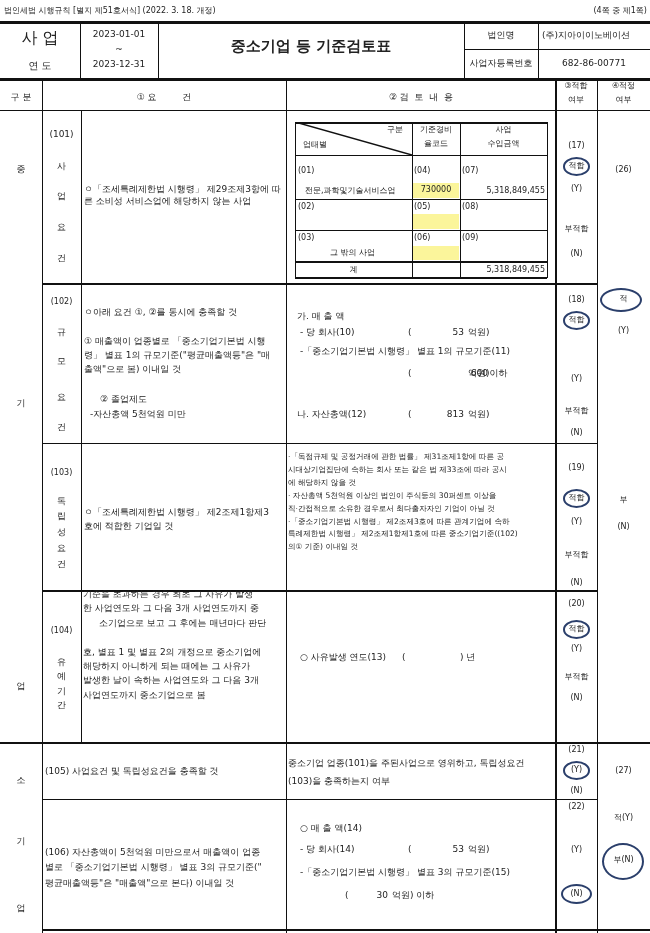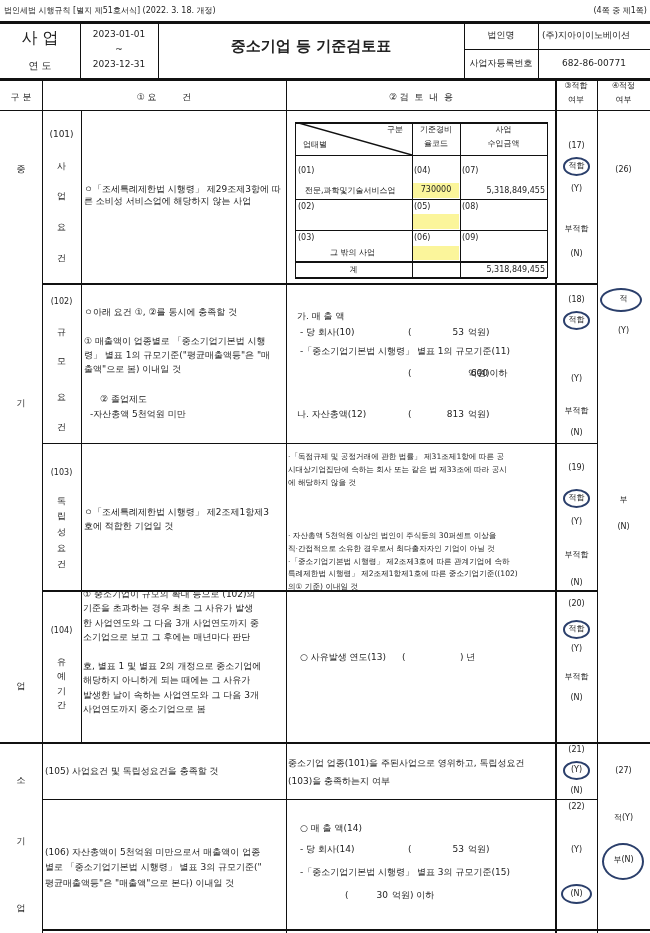--- a/index.html
+++ b/index.html
@@ -169,21 +169,21 @@
   <div class="abs txt center" style="left:42px;top:542px;width:39px;">요</div>
   <div class="abs txt center" style="left:42px;top:558px;width:39px;">건</div>
 
   <div class="abs txt" style="left:84px;top:506px;">ㅇ「조세특례제한법 시행령」 제2조제1항제3</div>
   <div class="abs txt" style="left:84px;top:520px;">호에 적합한 기업일 것</div>
 
   <div class="abs" style="left:288px;top:451px;width:266px;font-size:7.6px;line-height:12.9px;">
     <div class="txt" style="font-size:7.6px;line-height:12.9px;">·「독점규제 및 공정거래에 관한 법률」 제31조제1항에 따른 공</div>
     <div class="txt" style="font-size:7.6px;line-height:12.9px;">시대상기업집단에 속하는 회사 또는 같은 법 제33조에 따라 공시</div>
     <div class="txt" style="font-size:7.6px;line-height:12.9px;">에 해당하지 않을 것</div>
-    <div class="txt" style="font-size:7.6px;line-height:12.9px;margin-top:40px;">· 자산총액 5천억원 이상인 법인이 주식등의 30퍼센트 이상을</div>
+    <div class="txt" style="font-size:7.6px;line-height:12.9px;">· 자산총액 5천억원 이상인 법인이 주식등의 30퍼센트 이상을</div>
     <div class="txt" style="font-size:7.6px;line-height:12.9px;">직·간접적으로 소유한 경우로서 최다출자자인 기업이 아닐 것</div>
     <div class="txt" style="font-size:7.6px;line-height:12.9px;">·「중소기업기본법 시행령」 제2조제3호에 따른 관계기업에 속하</div>
     <div class="txt" style="font-size:7.6px;line-height:12.9px;">특례제한법 시행령」 제2조제1항제1호에 따른 중소기업기준((102)</div>
     <div class="txt" style="font-size:7.6px;line-height:12.9px;">의① 기준) 이내일 것</div>
   </div>
 
   <div class="abs txt small center" style="left:556px;top:463px;width:41px;">(19)</div>
   <div class="oval" style="left:563px;top:489px;width:27px;height:19px;"></div>
   <div class="abs txt small center" style="left:556px;top:493px;width:41px;">적합</div>
   <div class="abs txt small center" style="left:556px;top:517px;width:41px;">(Y)</div>
@@ -195,24 +195,23 @@
 <div class="hline med" style="left:42px;top:590px;width:555px;"></div>
 
 <div>
   <div class="abs txt small center" style="left:42px;top:626px;width:39px;">(104)</div>
   <div class="abs txt center" style="left:42px;top:656px;width:39px;">유</div>
   <div class="abs txt center" style="left:42px;top:670px;width:39px;">예</div>
   <div class="abs txt center" style="left:42px;top:685px;width:39px;">기</div>
   <div class="abs txt center" style="left:42px;top:699px;width:39px;">간</div>
 
   <div class="abs" style="left:83px;top:587px;width:202px;">
-    <div class="txt" style="line-height:14.4px;">① 중소기업이 규모의 확대 등으로 (102)의</div>
     <div class="txt" style="line-height:14.4px;">기준을 초과하는 경우 최초 그 사유가 발생</div>
     <div class="txt" style="line-height:14.4px;">한 사업연도와 그 다음 3개 사업연도까지 중</div>
-    <div class="txt" style="line-height:14.4px;">소기업으로 보고 그 후에는 매년마다 판단</div>
+    <div class="txt" style="line-height:14.4px;padding-left:16px;">소기업으로 보고 그 후에는 매년마다 판단</div>
     <div class="txt" style="line-height:14.4px;height:14.4px;"></div>
     <div class="txt" style="line-height:14.4px;">호, 별표 1 및 별표 2의 개정으로 중소기업에</div>
     <div class="txt" style="line-height:14.4px;">해당하지 아니하게 되는 때에는 그 사유가</div>
     <div class="txt" style="line-height:14.4px;">발생한 날이 속하는 사업연도와 그 다음 3개</div>
     <div class="txt" style="line-height:14.4px;">사업연도까지 중소기업으로 봄</div>
   </div>
 
   <div class="abs txt" style="left:300px;top:651px;">○ 사유발생 연도(13)</div>
   <div class="abs txt" style="left:402px;top:651px;">(</div>
   <div class="abs" style="left:410px;top:650px;width:50px;height:12px;"></div>

